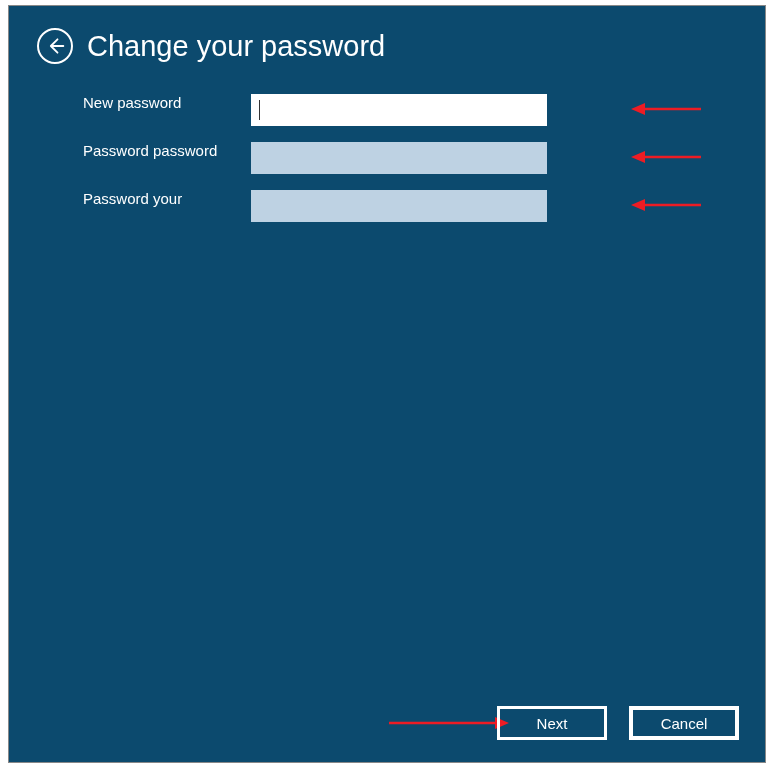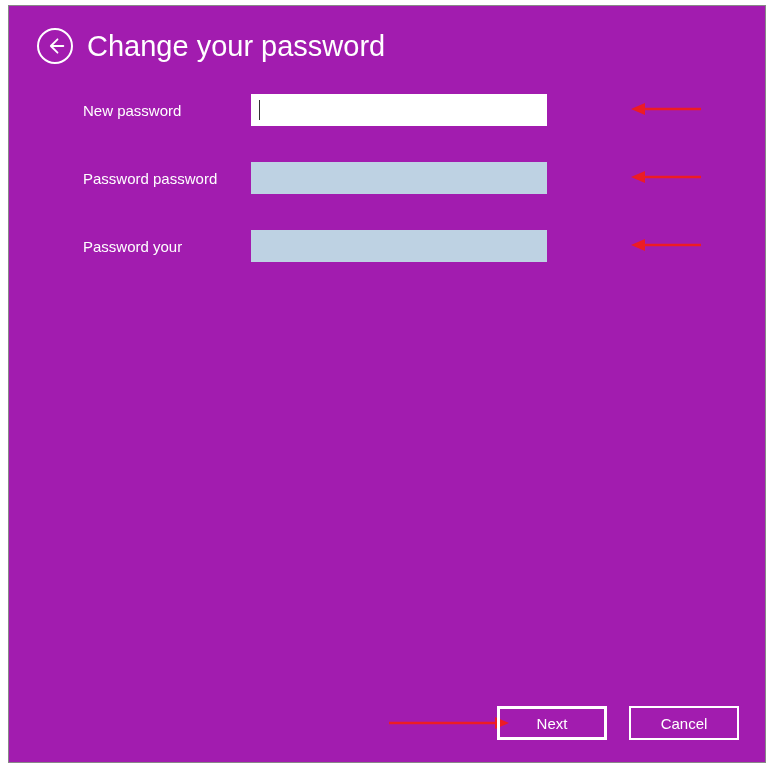--- a/index.html
+++ b/index.html
@@ -14,21 +14,21 @@
       font-family: 'Segoe UI', Tahoma, sans-serif;
       overflow: hidden;
       position: relative;
     }
     .window {
       position: absolute;
       left: 8px;
       top: 5px;
       width: 758px;
       height: 758px;
-      background: #a21caf;
+      background: #0c4a6e;
       border: 1px solid #888;
     }
     .header {
       display: flex;
       align-items: center;
       padding: 22px 28px 10px 28px;
     }
     .back-btn {
       width: 36px;
       height: 36px;
@@ -47,22 +47,21 @@
     .title {
       color: #ffffff;
       font-size: 29px;
       font-weight: 300;
     }
     .form-area {
       padding: 20px 0 0 74px;
     }
     .form-row {
       display: flex;
-      align-items: center;
-      margin-bottom: 36px;
+      margin-bottom: 16px;
       position: relative;
     }
     .form-label {
       color: #ffffff;
       font-size: 15px;
       font-weight: 400;
       width: 168px;
     }
     .form-input {
       width: 296px;
@@ -81,21 +80,21 @@
       position: absolute;
       bottom: 22px;
       right: 26px;
       display: flex;
       gap: 22px;
     }
     .btn {
       width: 110px;
       height: 34px;
       background: transparent;
-      border: 2px solid #ffffff;
+      border: 4px solid #ffffff;
       color: #ffffff;
       font-size: 15px;
       font-family: inherit;
       cursor: pointer;
       display: flex;
       align-items: center;
       justify-content: center;
     }
     .btn.primary {
       border: 3px solid #ffffff;

